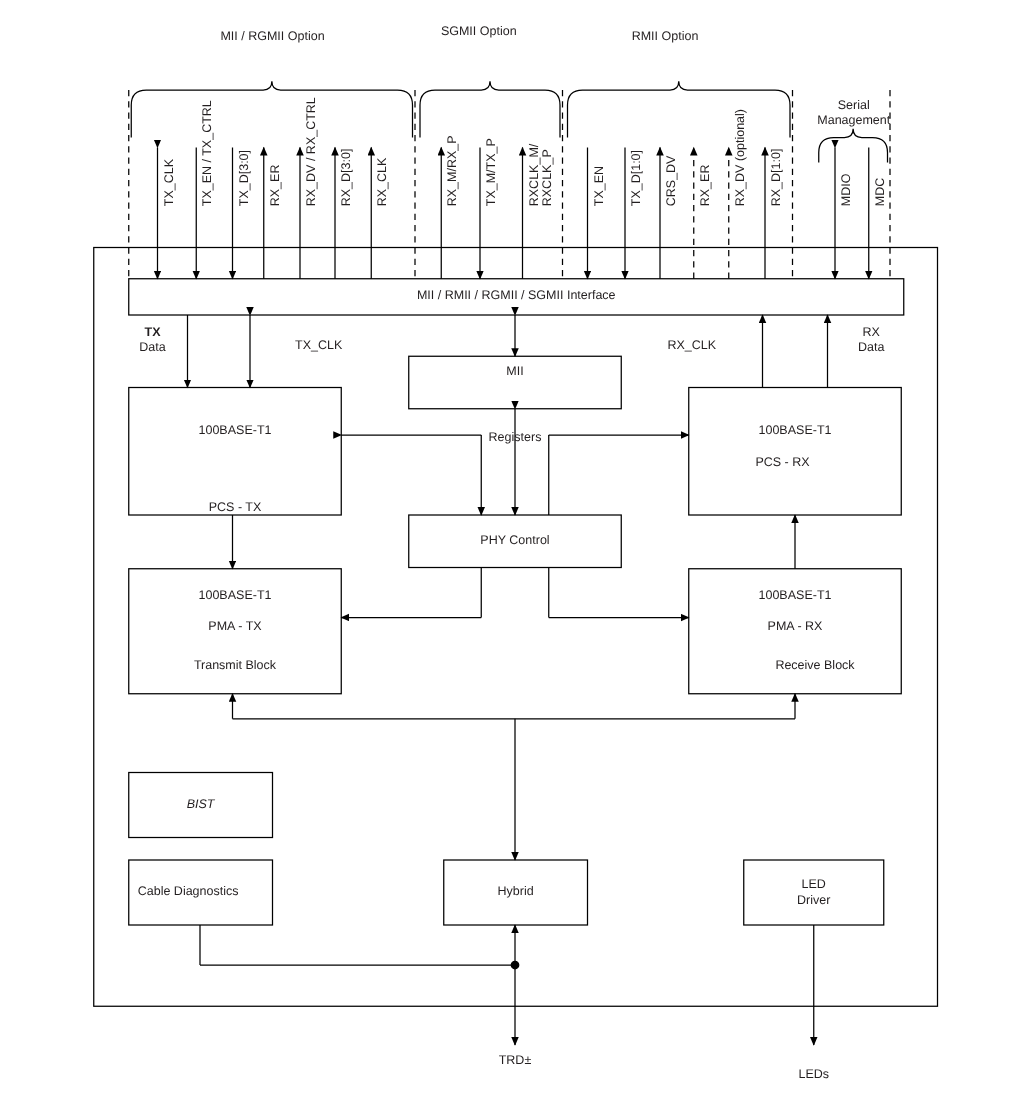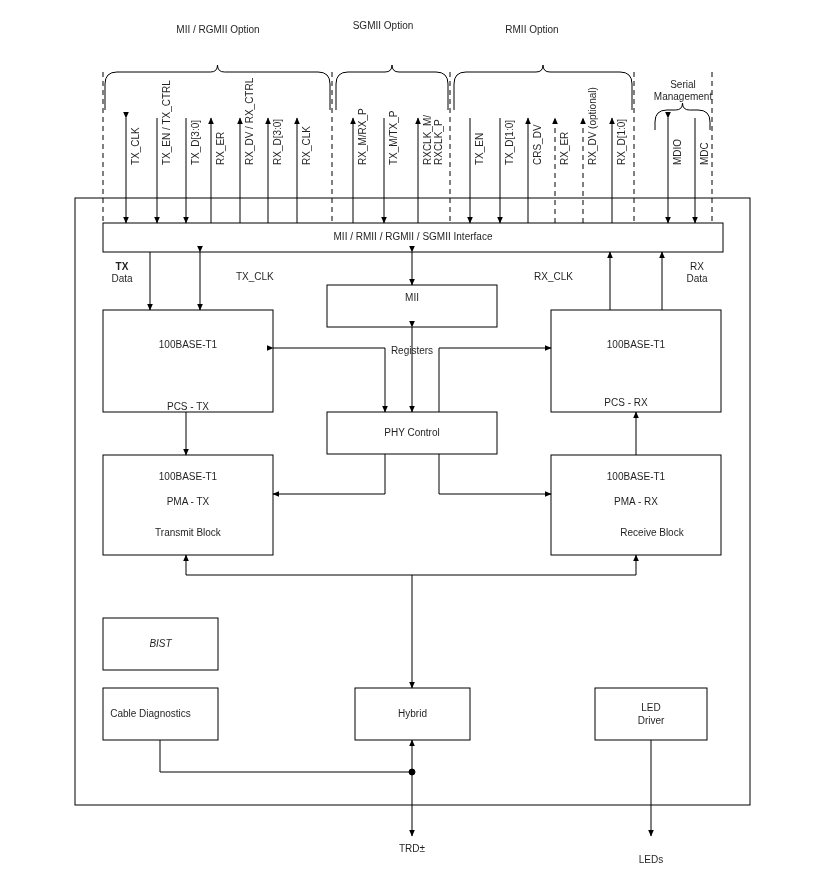--- a/index.html
+++ b/index.html
@@ -107,21 +107,21 @@
   <div class="ctr" style="left:102px;top:273px;width:40px;">Data</div>
   <div class="lbl" style="left:236px;top:271px;">TX_CLK</div>
   <div class="lbl" style="left:534px;top:271px;">RX_CLK</div>
   <div class="ctr" style="left:677px;top:261px;width:40px;">RX</div>
   <div class="ctr" style="left:677px;top:273px;width:40px;">Data</div>
 
   <div class="ctr" style="left:103px;top:339px;width:170px;">100BASE-T1</div>
   <div class="ctr" style="left:103px;top:365px;width:170px;margin-top:36px;">PCS - TX</div>
 
   <div class="ctr" style="left:551px;top:339px;width:170px;">100BASE-T1</div>
-  <div class="ctr" style="left:551px;top:365px;width:150px;margin-top:32px;">PCS - RX</div>
+  <div class="ctr" style="left:551px;top:365px;width:150px;">PCS - RX</div>
 
   <div class="ctr" style="left:327px;top:292px;width:170px;">MII</div>
   <div class="ctr" style="left:327px;top:305px;width:170px;margin-top:40px;">Registers</div>
 
   <div class="ctr" style="left:327px;top:427px;width:170px;">PHY Control</div>
 
   <div class="ctr" style="left:103px;top:471px;width:170px;">100BASE-T1</div>
   <div class="ctr" style="left:103px;top:496px;width:170px;">PMA - TX</div>
   <div class="ctr" style="left:103px;top:527px;width:170px;">Transmit Block</div>
 

